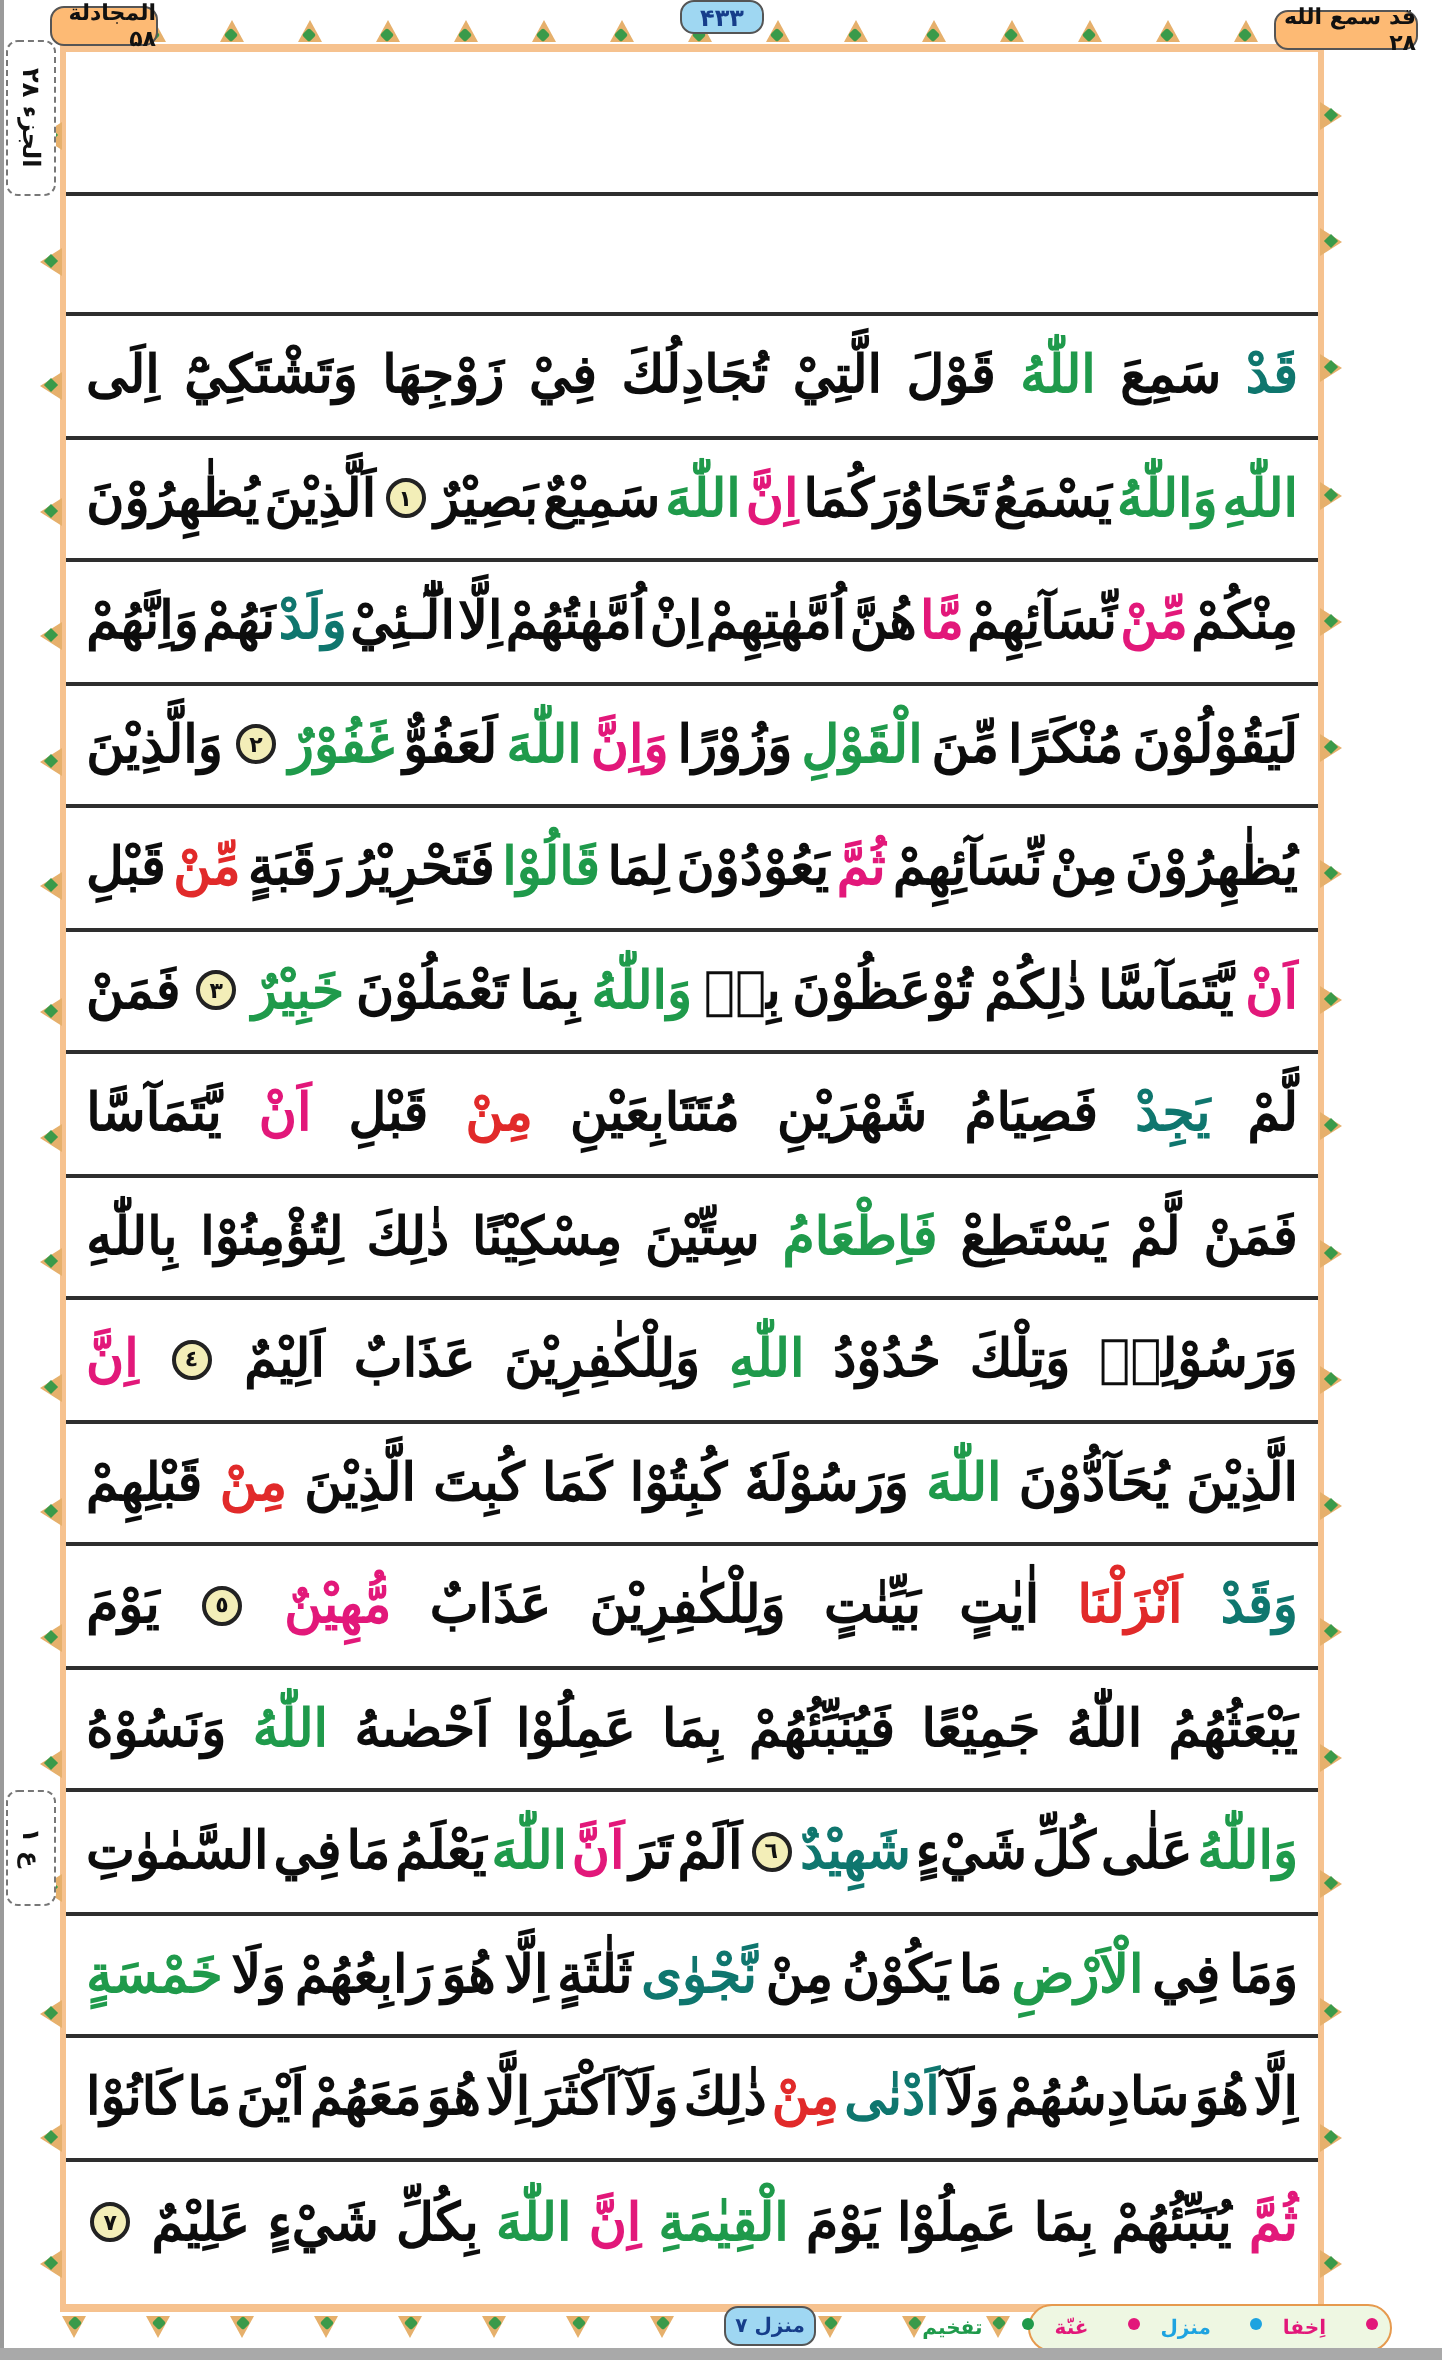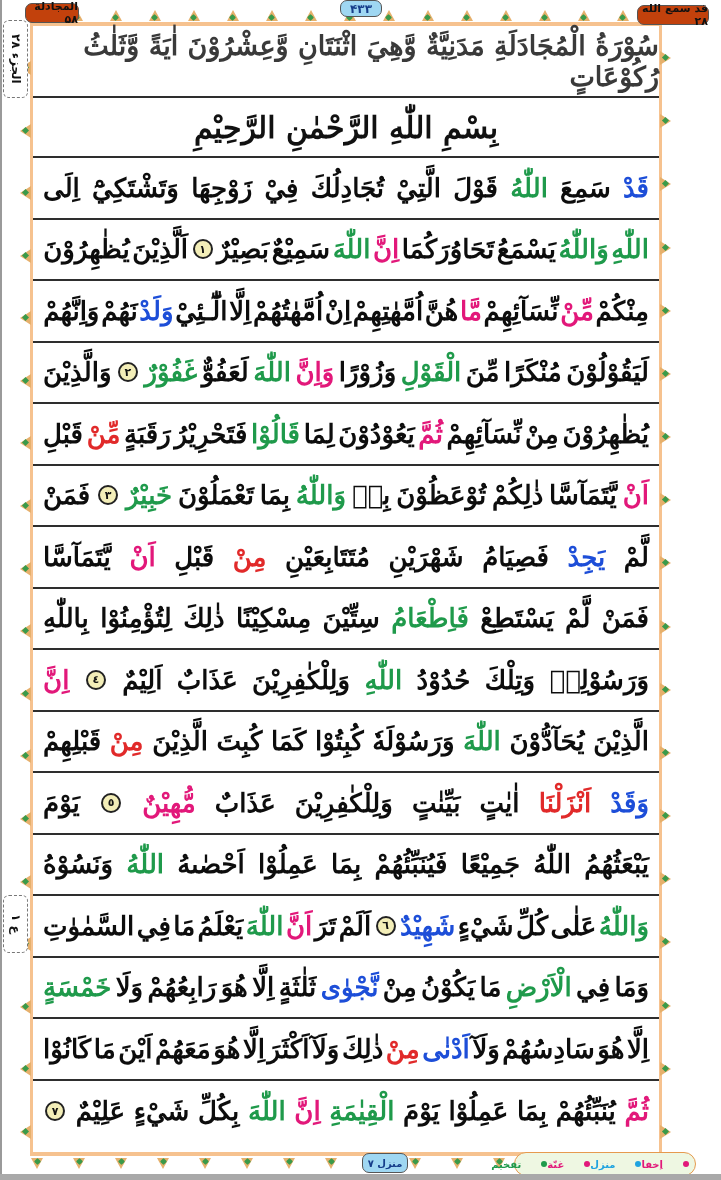--- a/index.html
+++ b/index.html
@@ -27,21 +27,21 @@
   .orn-v { width: 12px; height: 16px; position: relative; }
   .orn-v::before { content: ""; position: absolute; left: 0; top: 1px; width: 0; height: 0;
     border-top: 7px solid transparent; border-bottom: 7px solid transparent; border-left: 11px solid #e6b06c; }
   .orn-left .orn-v::before { border-left: none; border-right: 11px solid #e6b06c; }
   .orn-v::after { content: ""; position: absolute; left: 3px; top: 5px; width: 5px; height: 5px; background: #3a9a4a; transform: rotate(45deg); }
 
   
   .badge { position: absolute; height: 20px; border: 1.5px solid #555; border-radius: 7px;
     font-family: "DejaVu Sans", sans-serif; font-weight: bold; font-size: 11px; color: #111;
     display: flex; align-items: center; justify-content: center; direction: rtl; }
-  .badge-green { background: #c2410c; }
+  .badge-green { background: #fdba74; }
   .badge-blue { background: #9fd7f2; }
   .badge-left-surah { left: 25px; top: 3px; width: 54px; }
   .badge-page { left: 340px; top: 0; width: 42px; height: 17px; font-size: 12px; color: #163d8a; }
   .badge-right-para { left: 637px; top: 5px; width: 72px; }
   .badge-manzil { left: 333px; top: 1153px; width: 46px; height: 20px; font-size: 10px; color:#163d8a;margin-left:29px; }
 
   .side-tag { position: absolute; border: 1.5px dashed #777; border-radius: 6px; background: #fff;
     font-weight: bold; font-size: 12px; color: #111; display:flex; align-items:center; justify-content:center;
     writing-mode: vertical-rl; direction: rtl; }
   .side-juz { left: 3px; top: 20px; width: 25px; height: 78px; }
@@ -58,31 +58,31 @@
 
   
   .lines { position: absolute; left: 33px; top: 158px; width: 626px; }
   .qline { height: 61.5px; display: flex; align-items: center; justify-content: space-between;
     direction: rtl; padding: 0 10px; border-bottom: 2px solid #2e2e2e;
     font-family: "DejaVu Serif", serif; font-weight: bold; font-size: 26px; color: #0d0d0d; white-space: nowrap; overflow: hidden; }
   .qline:last-child { border-bottom: none; }
   .w { display: inline-block; }
   .c-green { color: #1f9a4b; }
   .c-pink { color: #e2187a; }
-  .c-blue { color: #1d4ed8; }
+  .c-blue { color: #0f766e; }
   .c-red { color: #e12a2a; }
   .ayah { display: inline-flex; align-items: center; justify-content: center; width: 20px; height: 20px;
     border: 2px solid #222; border-radius: 50%; background: #f3eeb8; font-size: 11px; font-family: "DejaVu Sans", sans-serif; color:#111; margin: 0 2px; }
 
   
   .legend { position: absolute; left: 514px; top: 1152px; width: 182px; height: 24px;
     border: 1.5px solid #e69a4e; border-radius: 12px; background: #eef7e2;
     display: flex; align-items: center; justify-content: space-around; direction: rtl; padding: 0 6px;
     font-weight: bold; font-size: 10px; }
-  .legend-item { display: flex; align-items: center; gap: 20px; }
+  .legend-item { display: flex; gap: 20px; margin-left: 10px; }
   .dot { width: 6px; height: 6px; border-radius: 50%; display: inline-block; }
 </style>
 </head>
 <body>
 
 <div class="page">
   <div class="outer-line-left"></div>
 
   <div class="frame"></div>
   <div class="frame-inner"></div>
@@ -164,23 +164,21 @@
     <span class="orn-v"></span>
   </div>
 
   <div class="badge badge-green badge-left-surah">المجادلة ۵۸</div>
   <div class="badge badge-blue badge-page">۴۳۳</div>
   <div class="badge badge-green badge-right-para">قد سمع الله ۲۸</div>
 
   <div class="side-tag side-juz">الجزء ۲۸</div>
   <div class="side-tag side-ruku">ع ۱</div>
 
-  <div class="surah-header">سُوْرَةُ الْمُجَادَلَةِ مَدَنِيَّةٌ وَّهِيَ اثْنَتَانِ وَّعِشْرُوْنَ اٰيَةً وَّثَلٰثُ رُكُوْعَاتٍ</div>
   <div class="rule" style="top:96px"></div>
-  <div class="basmala">بِسْمِ اللّٰهِ الرَّحْمٰنِ الرَّحِيْمِ</div>
   <div class="rule" style="top:156px"></div>
 
   <div class="lines" id="lines">
       <div class="qline">
         <span class="w c-blue">قَدْ</span>
         <span class="w">سَمِعَ</span>
         <span class="w c-green">اللّٰهُ</span>
         <span class="w">قَوْلَ</span>
         <span class="w">الَّتِيْ</span>
         <span class="w">تُجَادِلُكَ</span>

